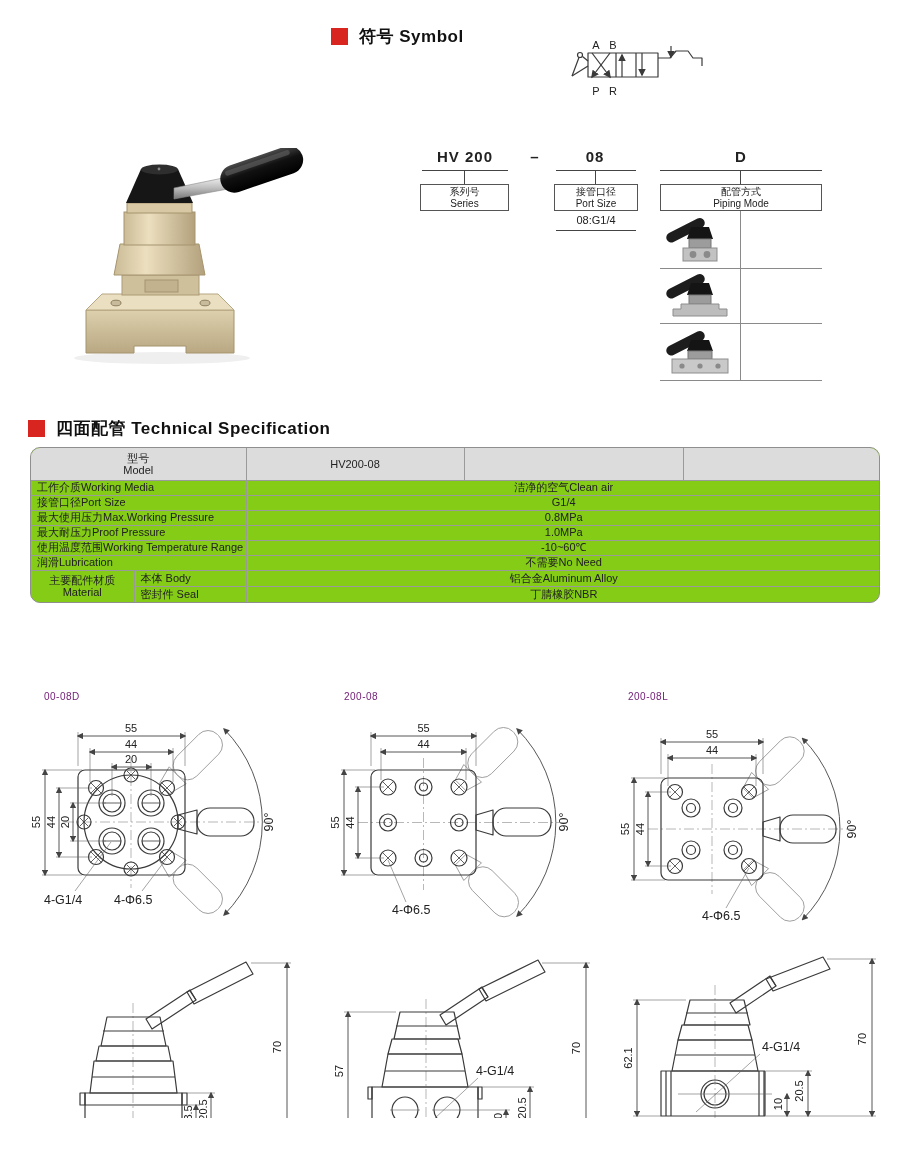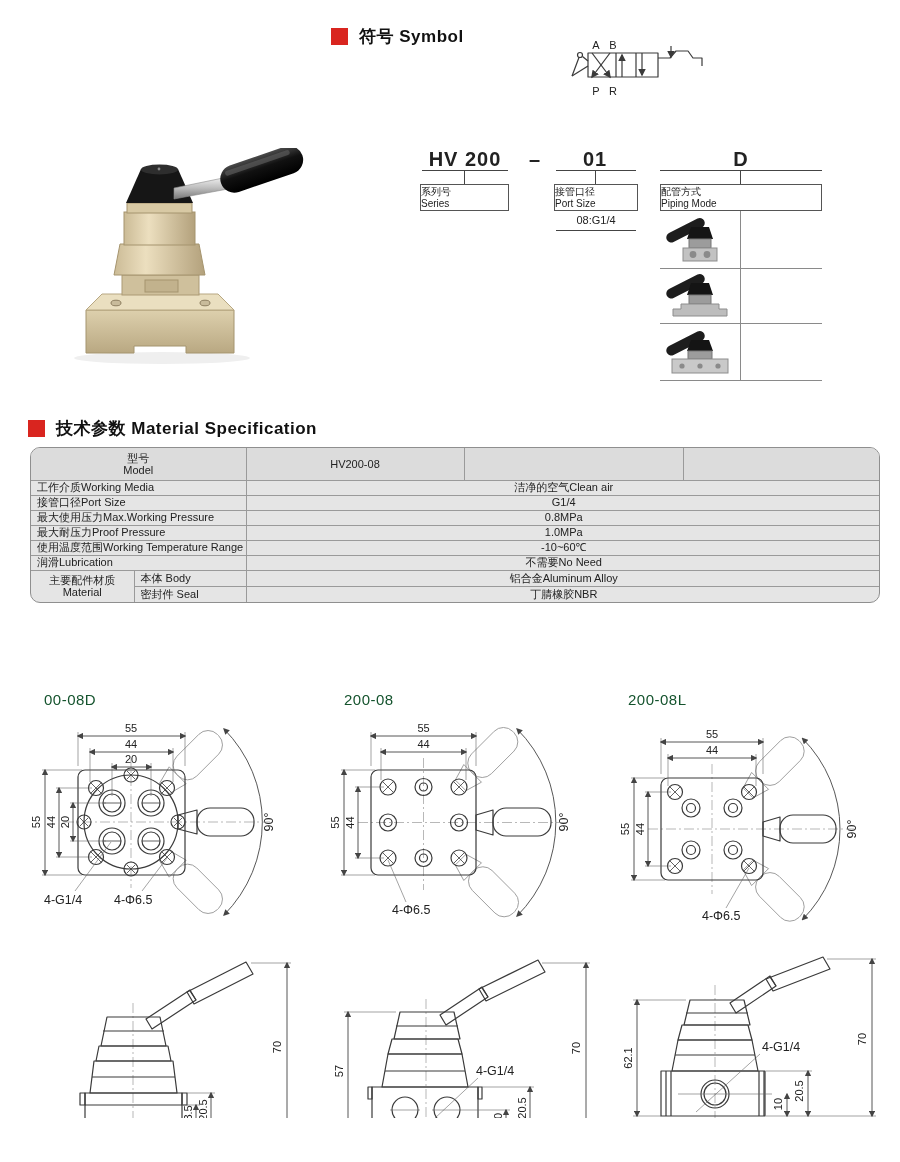--- a/index.html
+++ b/index.html
@@ -2,34 +2,34 @@
 <html><head>
 <meta charset="utf-8">
 <style>
 *{margin:0;padding:0;box-sizing:border-box}
 html,body{width:900px;height:1162px;background:#fff;font-family:"Liberation Sans",sans-serif;color:#1a1a1a}
 .page{position:relative;width:900px;height:1118px;background:#fff;overflow:hidden}
 .sec-head{position:absolute;display:flex;align-items:center;gap:11px;font-size:17px;font-weight:bold;color:#111;letter-spacing:.5px}
 .marker{width:17px;height:17px;background:#d9251f;flex:0 0 auto}
 .hline{position:absolute;height:1px;background:#444}
 .vline{position:absolute;width:1px;background:#444}
-.codebig{position:absolute;font-size:20px;font-weight:bold;text-align:center;letter-spacing:1px;color:#222}
-.obox{position:absolute;border:1px solid #555;font-size:10px;line-height:1.2;padding-top:1px;color:#222}
+.codebig{position:absolute;font-size:15px;font-weight:bold;text-align:center;letter-spacing:1px;color:#222}
+.obox{position:absolute;border:1px solid #555;text-align:center;font-size:10px;line-height:1.2;padding-top:1px;color:#222}
 .onote{position:absolute;text-align:center;font-size:11px;color:#222}
 .pipe-label{position:absolute;font-size:10.5px;line-height:1.5;color:#222;width:136px}
 .pipe-label .en{font-size:11px;text-align:right;padding-right:10px}
-.spec-wrap{position:absolute;left:30px;top:447px;width:850px;border:1px solid #8f8f8f;border-radius:10px;overflow:hidden;background:#e5e5e5}
+.spec-wrap{position:absolute;left:30px;top:447px;width:850px;border:1px solid #8f8f8f;border-radius:10px;overflow:hidden;background:#84cc16}
 .spec-wrap table{width:100%;border-collapse:collapse;table-layout:fixed;font-size:11px;color:#222}
 .spec-wrap td{padding:0 6px;height:15px;line-height:1.1;border-top:1px solid #9a9a9a;overflow:hidden;white-space:nowrap}
 .spec-wrap tr.hd td{background:#dcdcdc;height:32px;text-align:center;border-top:none}
 .spec-wrap td.br{border-right:1px solid #9a9a9a}
 .spec-wrap td.val{text-align:center}
 .spec-wrap td.ctr{text-align:center}
 .spec-wrap tr.mat td{height:16px}
-.dimlabel{position:absolute;font-size:15px;color:#14532d;letter-spacing:.5px}
+.dimlabel{position:absolute;font-size:10px;color:#701a75;letter-spacing:.5px}
 .drw{position:absolute}
 .drw .ol{fill:none;stroke:#3a3a3a;stroke-width:1.2;stroke-linejoin:round}
 .drw .thin{fill:none;stroke:#9a9a9a;stroke-width:.9;stroke-linejoin:round}
 .drw .dim{stroke:#444;stroke-width:.9;fill:none}
 .drw .ext{stroke:#666;stroke-width:.6;fill:none}
 .drw .cl{stroke:#888;stroke-width:.6;fill:none;stroke-dasharray:10 3 2 3}
 .drw text{font-family:"Liberation Sans",sans-serif;font-size:11px;fill:#222}
 .drw text.note{font-size:12.5px}
 </style>
 </head>
@@ -113,21 +113,21 @@
       <g transform="rotate(-19 162 34)">
         <rect x="155" y="19" width="86" height="28" rx="14" fill="url(#gGrip)"></rect>
         <rect x="162" y="23" width="68" height="5" rx="2.5" fill="#5a5a5a" opacity=".7"></rect>
       </g>
     </g>
   </svg>
 
 
   <div class="codebig" style="left:410px;top:148px;width:110px">HV 200</div>
   <div class="codebig" style="left:523px;top:148px;width:24px">–</div>
-  <div class="codebig" style="left:555px;top:148px;width:80px">01</div>
+  <div class="codebig" style="left:555px;top:148px;width:80px">08</div>
   <div class="codebig" style="left:660px;top:148px;width:162px">D</div>
 
   <div class="hline" style="left:422px;top:170px;width:86px"></div>
   <div class="hline" style="left:556px;top:170px;width:80px"></div>
   <div class="hline" style="left:660px;top:170px;width:162px"></div>
   <div class="vline" style="left:464px;top:170px;height:14px"></div>
   <div class="vline" style="left:595px;top:170px;height:14px"></div>
   <div class="vline" style="left:740px;top:170px;height:14px"></div>
 
   <div class="obox" style="left:420px;top:184px;width:89px;height:27px">
@@ -176,21 +176,21 @@
     <rect x="24" y="24" width="24" height="8" fill="#9c9c9c" stroke="#777"></rect>
     <rect x="8" y="32" width="56" height="14" fill="#c9c9c9" stroke="#8d8d8d"></rect>
     <circle cx="18" cy="39" r="2.6" fill="#8a8a8a"></circle>
       <circle cx="54" cy="39" r="2.6" fill="#8a8a8a"></circle>
       <circle cx="36" cy="39" r="2.6" fill="#8a8a8a"></circle>
   </svg>
 
 
   <div class="sec-head" style="left:28px;top:417px">
     <span class="marker"></span>
-    <span>技术参数 Material Specification</span>
+    <span>四面配管 Technical Specification</span>
   </div>
 
   <div class="spec-wrap">
     <table>
       <colgroup>
           <col style="width:103px">
           <col style="width:112px">
           <col style="width:218px">
           <col style="width:219px">
           <col style="width:198px">

